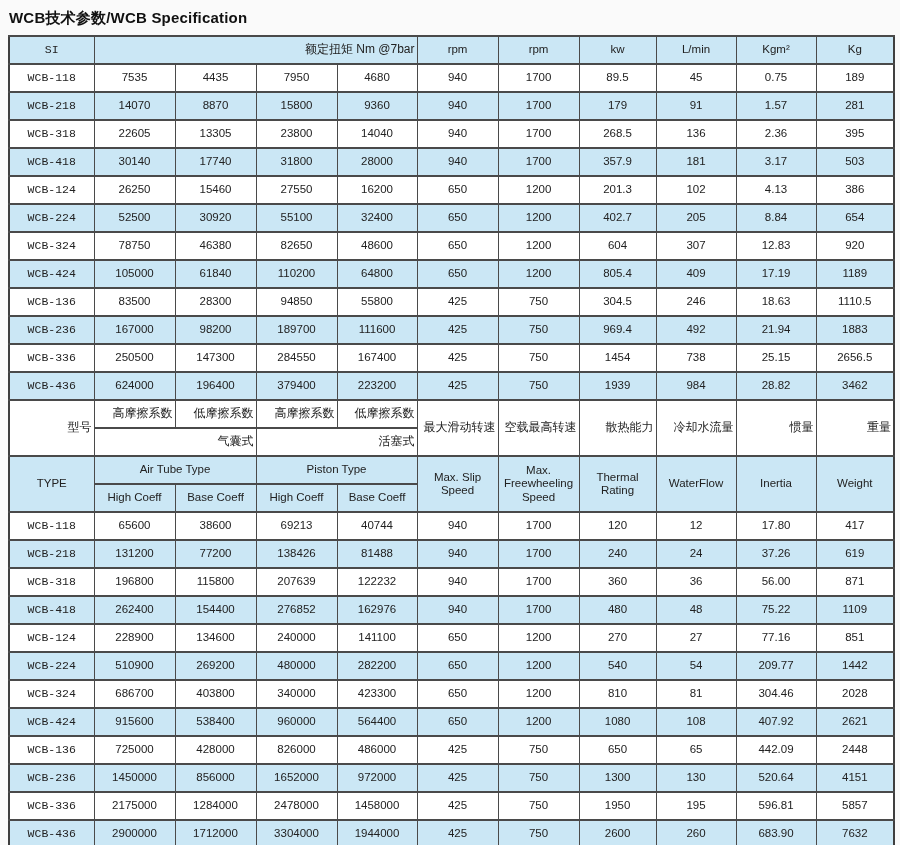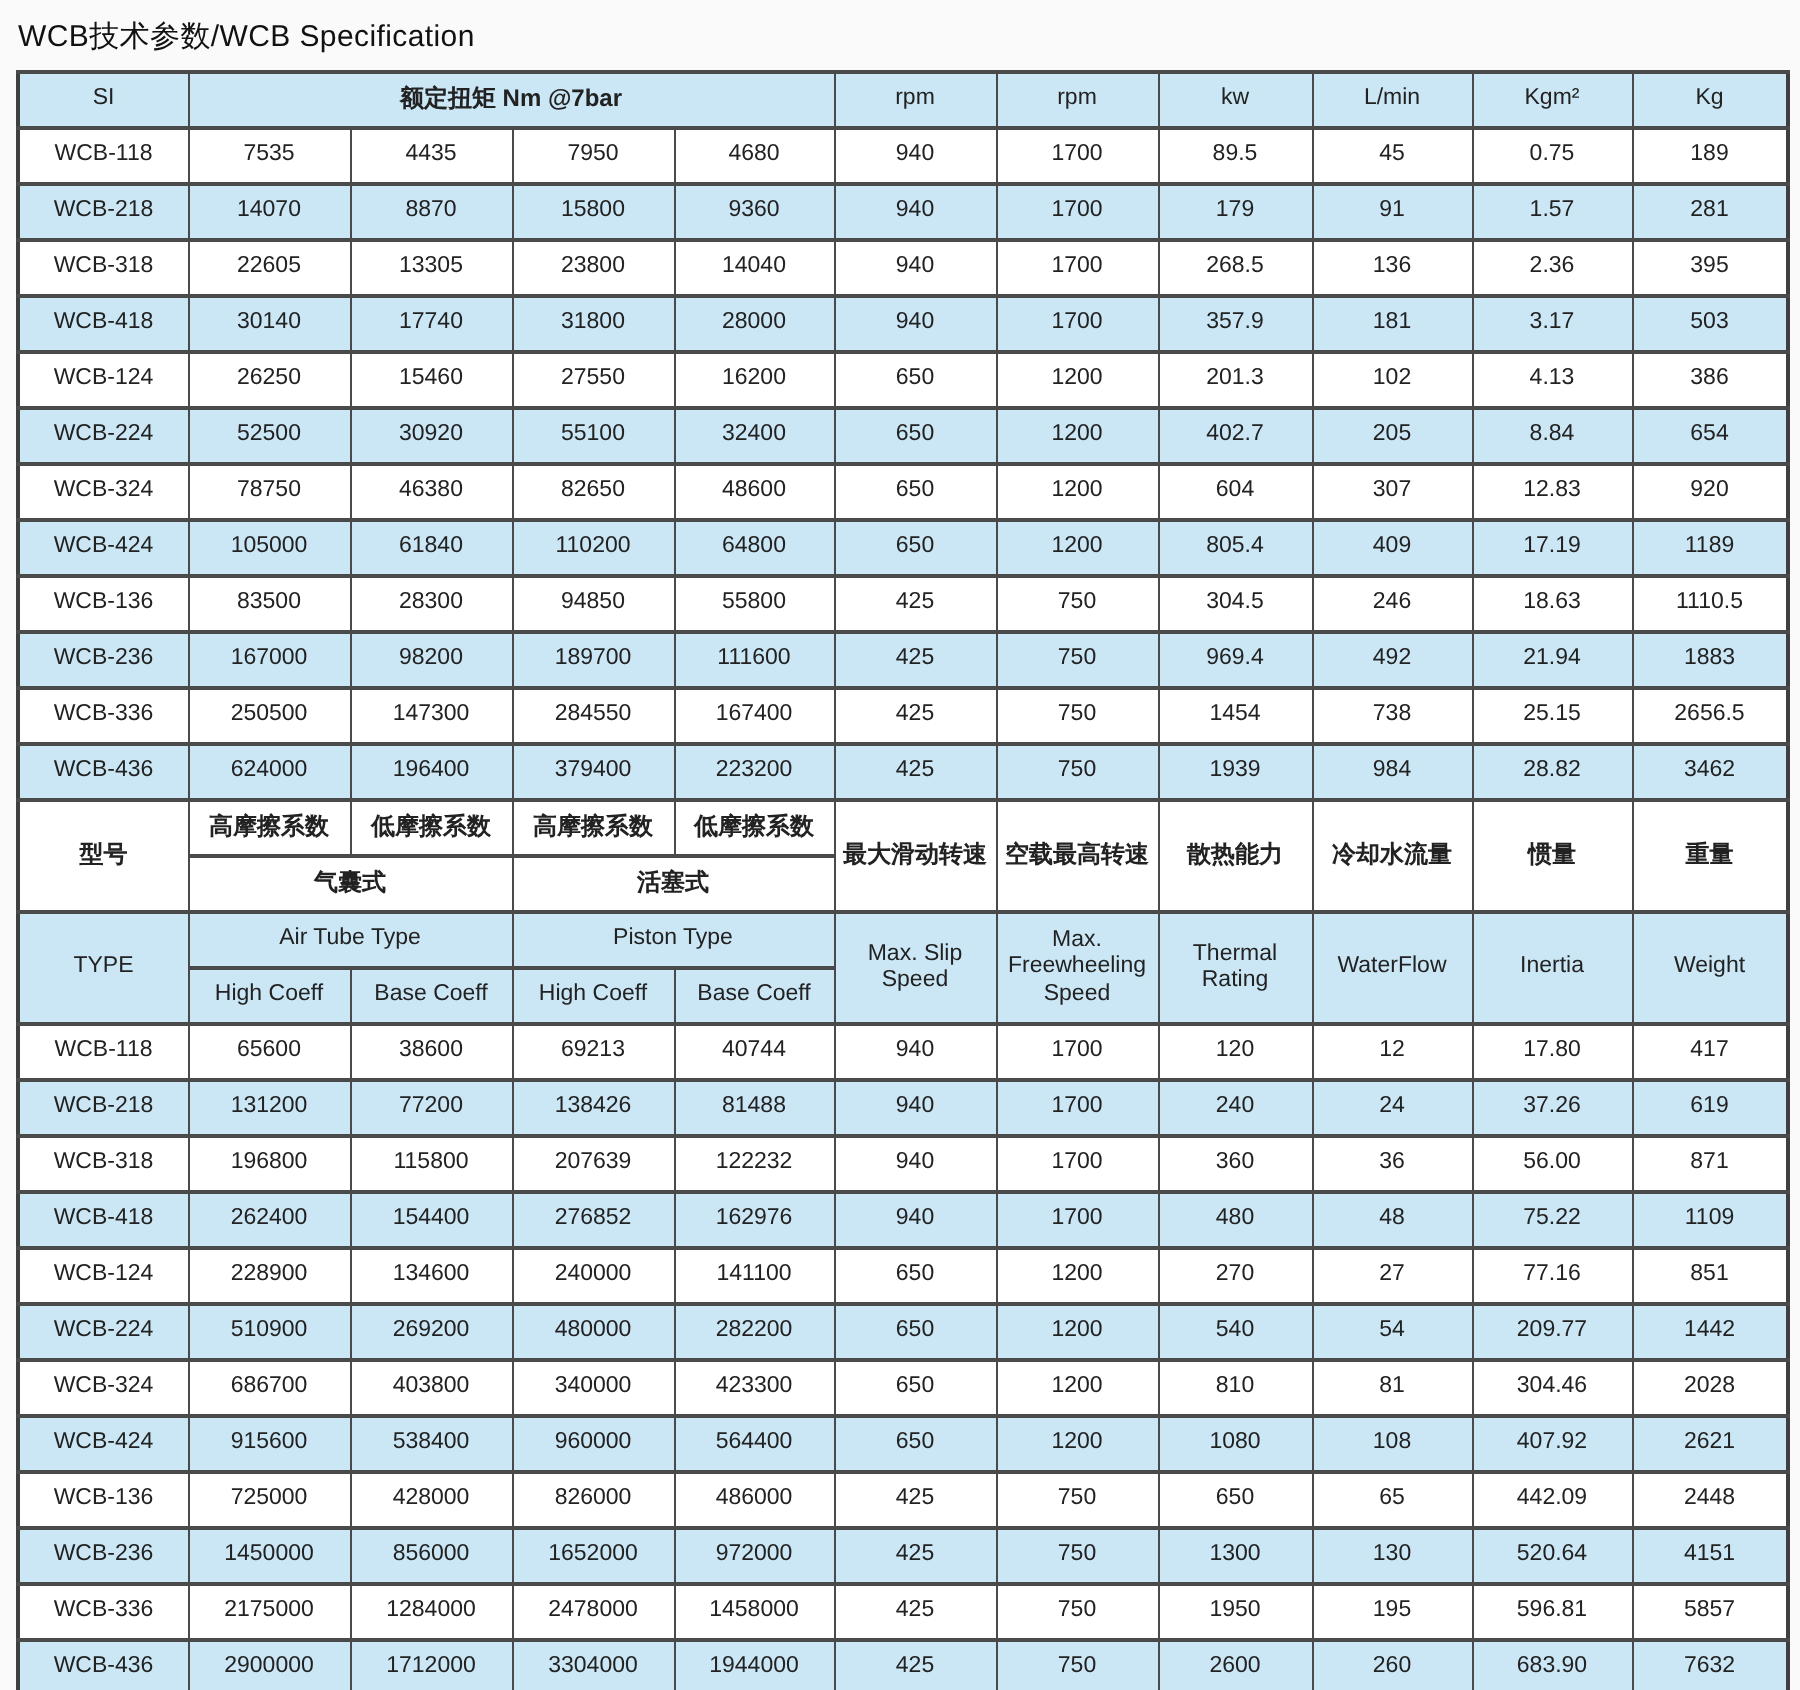--- a/index.html
+++ b/index.html
@@ -3,43 +3,43 @@
 <meta charset="utf-8">
 <style>
   html,body{margin:0;padding:0;}
   body{
     width:900px;height:845px;
     background:#fafafa;
     font-family:"Liberation Sans","DejaVu Sans",sans-serif;
     color:#222;
   }
   .page-title{
-    font-size:15px;font-weight:400;color:#111;
+    font-size:15px;font-weight:700;color:#111;
     margin:9px 0 7px 9px;letter-spacing:0.2px;
   }
   table.spec{
     border-collapse:collapse;table-layout:fixed;
     width:885px;margin-left:8px;
     border:2px solid #3f3f3f;
     background:#fff;
   }
   td{
     border:solid #4a4a4a;
     border-width:2px 1px;
     height:24px;
     text-align:center;vertical-align:middle;
     font-size:11.5px;line-height:1.15;
     color:#222;
     padding:1px 2px;
     overflow:hidden;
     background:#fff;
   }
   tr.blue td{background:#cbe7f5;}
-  td.cn{font-weight:700;font-size:12px;}
-  td.model{font-size:11.5px;}
+  td.cn{font-weight:400;font-size:12px;text-align:right;}
+  td.model{font-size:11.5px;font-family:Liberation Mono, monospace;}
 </style>
 </head>
 <body>
 
 <div>
   <div class="page-title">WCB技术参数/WCB Specification</div>
 
   <table class="spec">
     <colgroup>
       <col style="width:85px">

